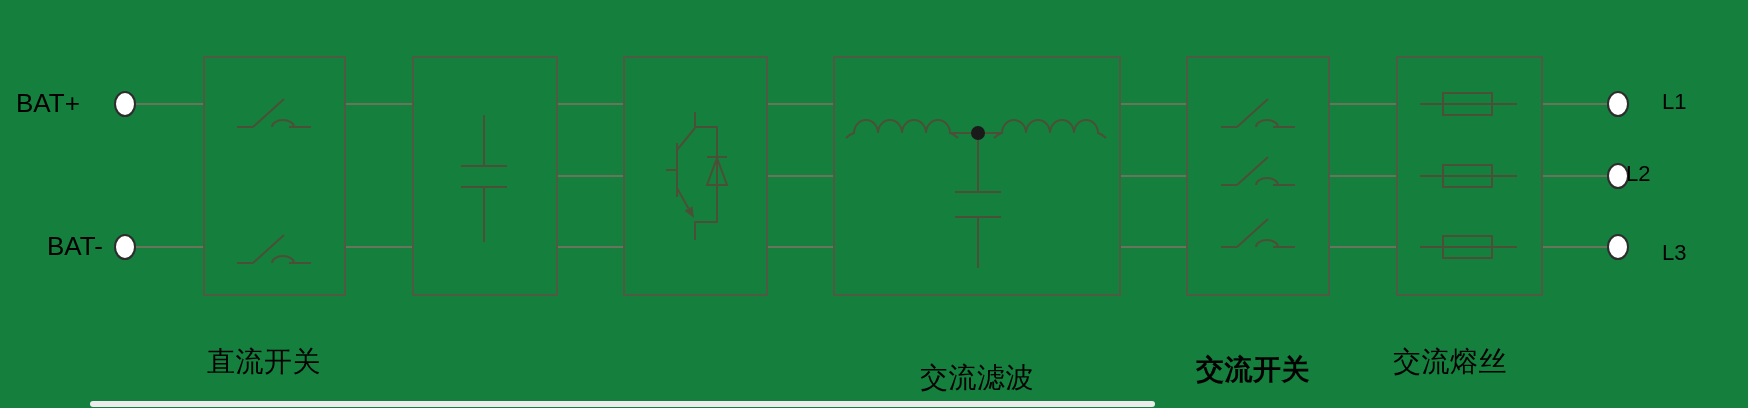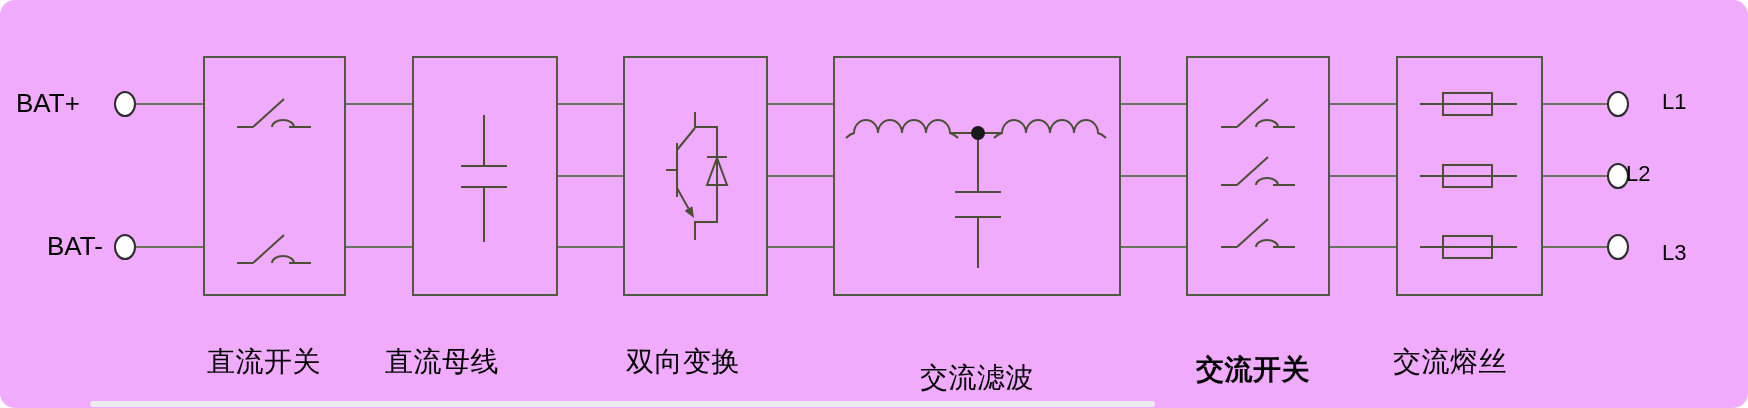--- a/index.html
+++ b/index.html
@@ -1,19 +1,18 @@
 <!DOCTYPE html>
 <html><head>
 <meta charset="utf-8">
 <style>
   html,body{margin:0;padding:0;background:#fff;}
   #stage{
-    position:relative;width:1748px;height:408px;background:#f0abfc;overflow:hidden;
+    position:relative;width:1748px;height:408px;background:#15803d;overflow:hidden;
     font-family:"Liberation Sans",sans-serif;
-    border-radius:15px;
   }
   svg{position:absolute;left:0;top:0;}
   .lbl{
     position:absolute;color:#000;white-space:nowrap;line-height:1.15;
     font-family:"Liberation Sans",sans-serif;
   }
   .term-lbl{font-size:26px;}
   .line-lbl{font-size:22px;}
   .caption{font-size:28px;transform:translateX(-50%);letter-spacing:0.5px;}
   .scroll-remnant{
@@ -136,20 +135,18 @@
   </svg>
 
   <span class="lbl term-lbl" style="left:16px;top:89px;">BAT+</span>
   <span class="lbl term-lbl" style="left:19px;top:232px;margin-left:28px;">BAT-</span>
 
   <span class="lbl line-lbl" style="left:1662px;top:89px;">L1</span>
   <span class="lbl line-lbl" style="left:1626px;top:161px;">L2</span>
   <span class="lbl line-lbl" style="left:1662px;top:240px;">L3</span>
 
   <span class="lbl caption" style="left:264px;top:346px;text-align:right;">直流开关</span>
-  <span class="lbl caption" style="left:442px;top:346px;">直流母线</span>
-  <span class="lbl caption" style="left:683px;top:346px;">双向变换</span>
   <span class="lbl caption" style="left:933px;top:362px;margin-left:44px;">交流滤波</span>
   <span class="lbl caption" style="left:1253px;top:354px;font-weight:bold;">交流开关</span>
   <span class="lbl caption" style="left:1443px;top:346px;margin-left:7px;">交流熔丝</span>
 
   <div class="scroll-remnant"></div>
 </div>
 
 </body></html>

